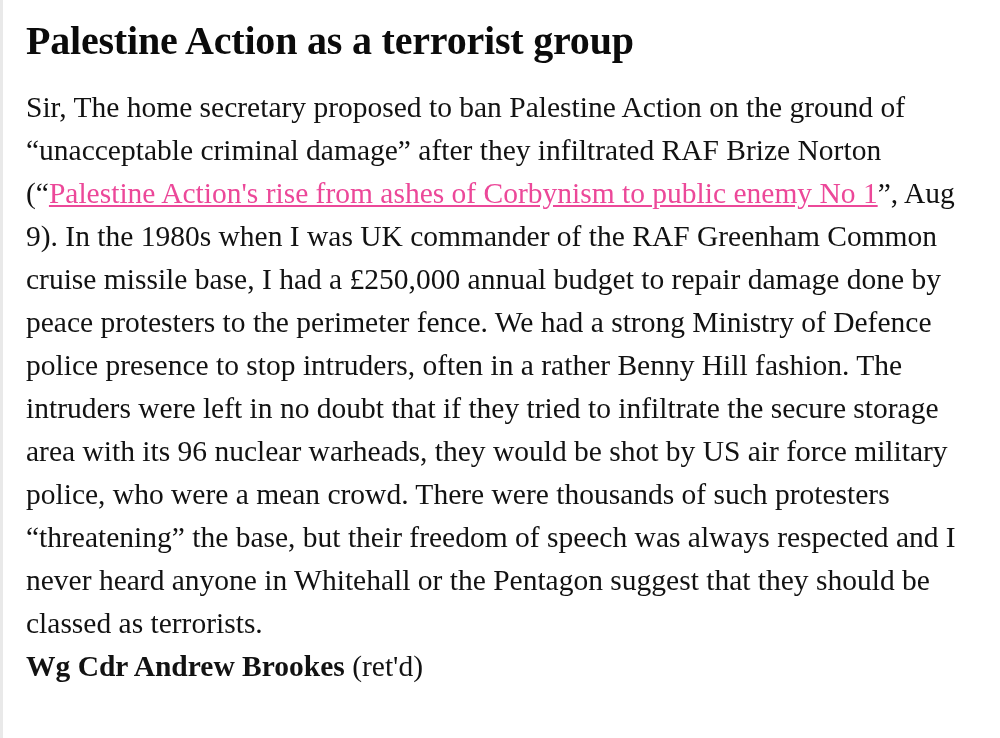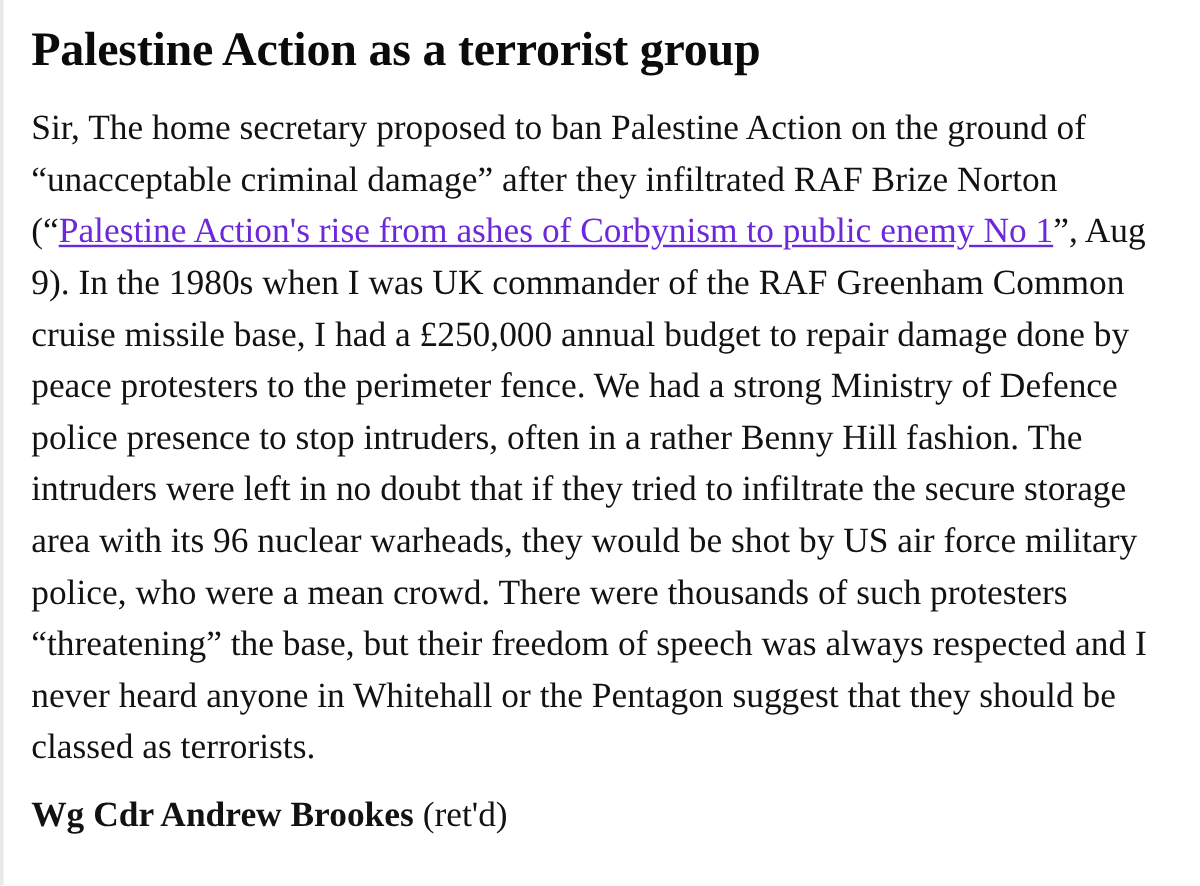--- a/index.html
+++ b/index.html
@@ -42,26 +42,26 @@
   }
   .letter-body {
     font-family: "Liberation Serif", serif;
     font-size: 29.5px;
     line-height: 43px;
     color: #121212;
     margin: 0;
     text-align: left;
   }
   .letter-body a.inline-link {
-    color: #6d28d9;
+    color: #ec4899;
     text-decoration: underline;
     text-underline-offset: 2px;
   }
   .signature {
-    margin-top: 13px;
+    margin-top: 0;
     font-size: 29.5px;
     line-height: 43px;
   }
   .signature .name {
     font-weight: bold;
   }
   .signature-line {
     font-size: 29.5px;
     line-height: 43px;
   }

